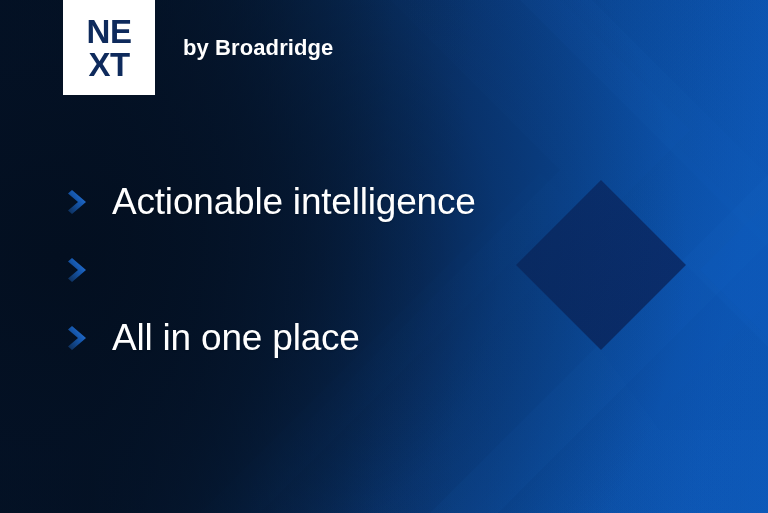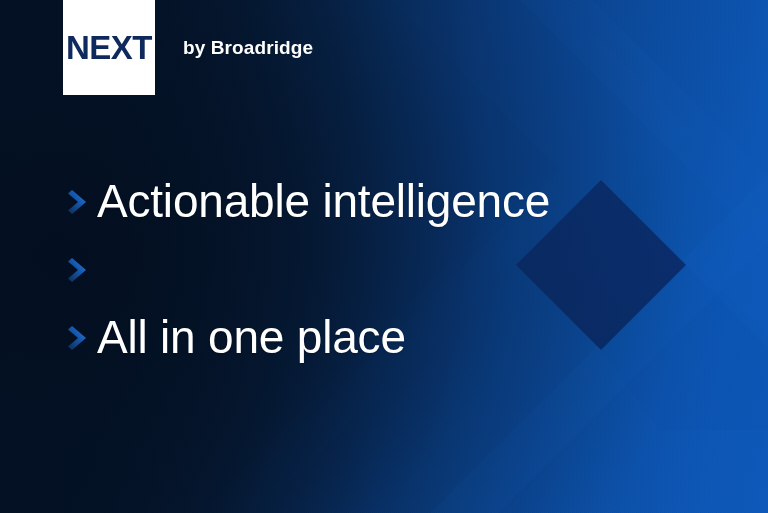--- a/index.html
+++ b/index.html
@@ -94,40 +94,40 @@
     left: 63px;
     top: 0;
     display: flex;
     align-items: center;
   }
   .logo-mark {
     width: 92px;
     height: 95px;
     background: #ffffff;
     display: flex;
-    flex-direction: row;
+    flex-direction: column;
     align-items: center;
     justify-content: center;
     box-sizing: border-box;
     padding-top: 2px;
   }
   .logo-line {
     color: #0e2a5c;
     font-family: "Liberation Sans", sans-serif;
     font-weight: 700;
     font-size: 33px;
     line-height: 0.98;
     letter-spacing: -0.5px;
   }
   .logo-byline {
     margin-left: 28px;
     color: #ffffff;
     font-family: "Liberation Sans", sans-serif;
     font-weight: 700;
-    font-size: 19px;
+    font-size: 22px;
     letter-spacing: 0.1px;
     white-space: nowrap;
   }
 
   
   .bullets {
     position: absolute;
     left: 63px;
     top: 167px;
     width: 640px;
@@ -138,24 +138,25 @@
     height: 68px;
   }
   .bullet-chevron {
     width: 34px;
     height: 34px;
     flex: 0 0 34px;
     display: block;
     margin-top: 2px;
   }
   .bullet-text {
+    margin-left: 15px;
     color: #ffffff;
     font-family: "Liberation Sans", sans-serif;
     font-weight: 300;
-    font-size: 46px;
+    font-size: 37px;
     line-height: 1;
     letter-spacing: -0.2px;
     white-space: nowrap;
     text-shadow: 0 1px 2px rgba(0,0,0,0.18);
   }
 </style>
 </head>
 <body>
 
 <div class="banner">

